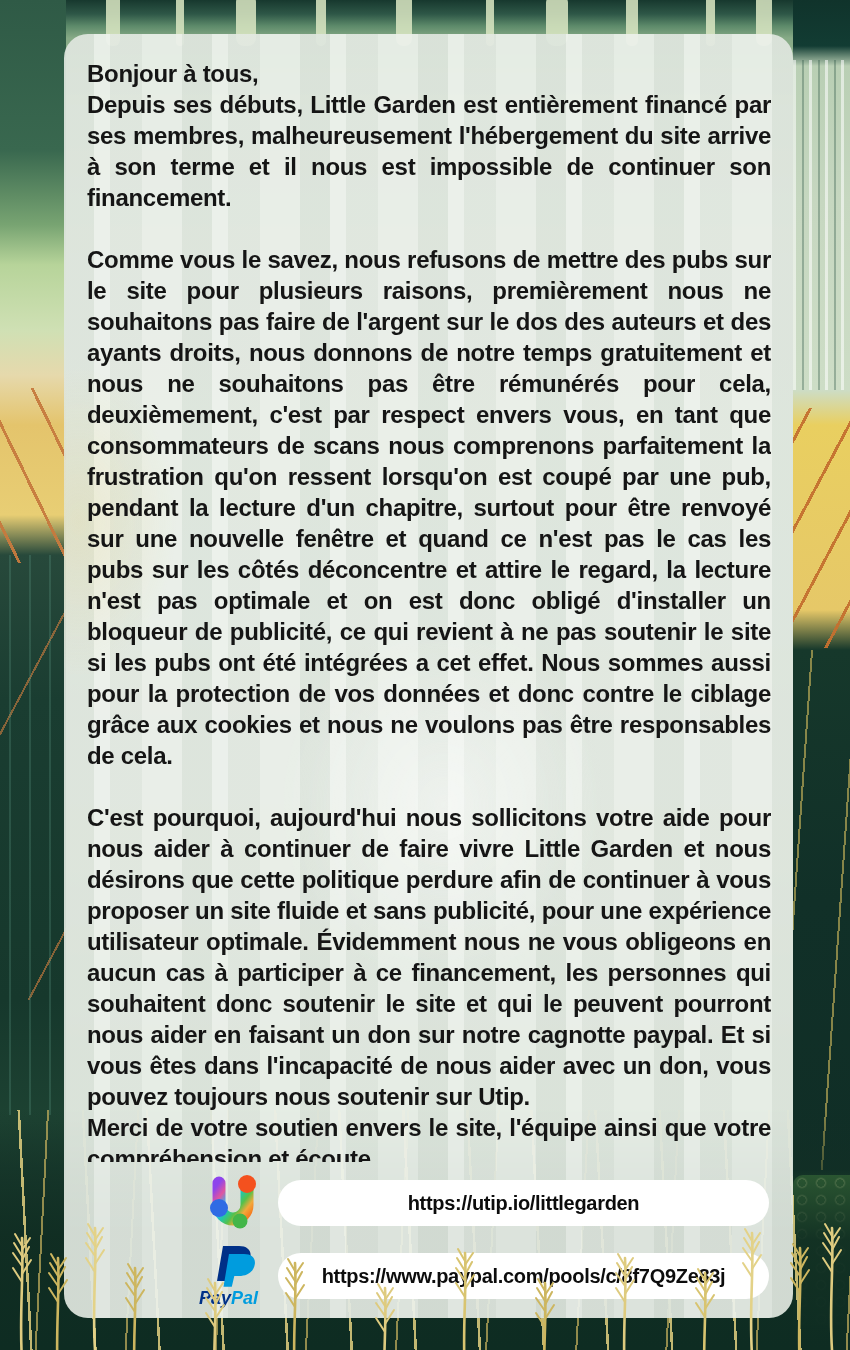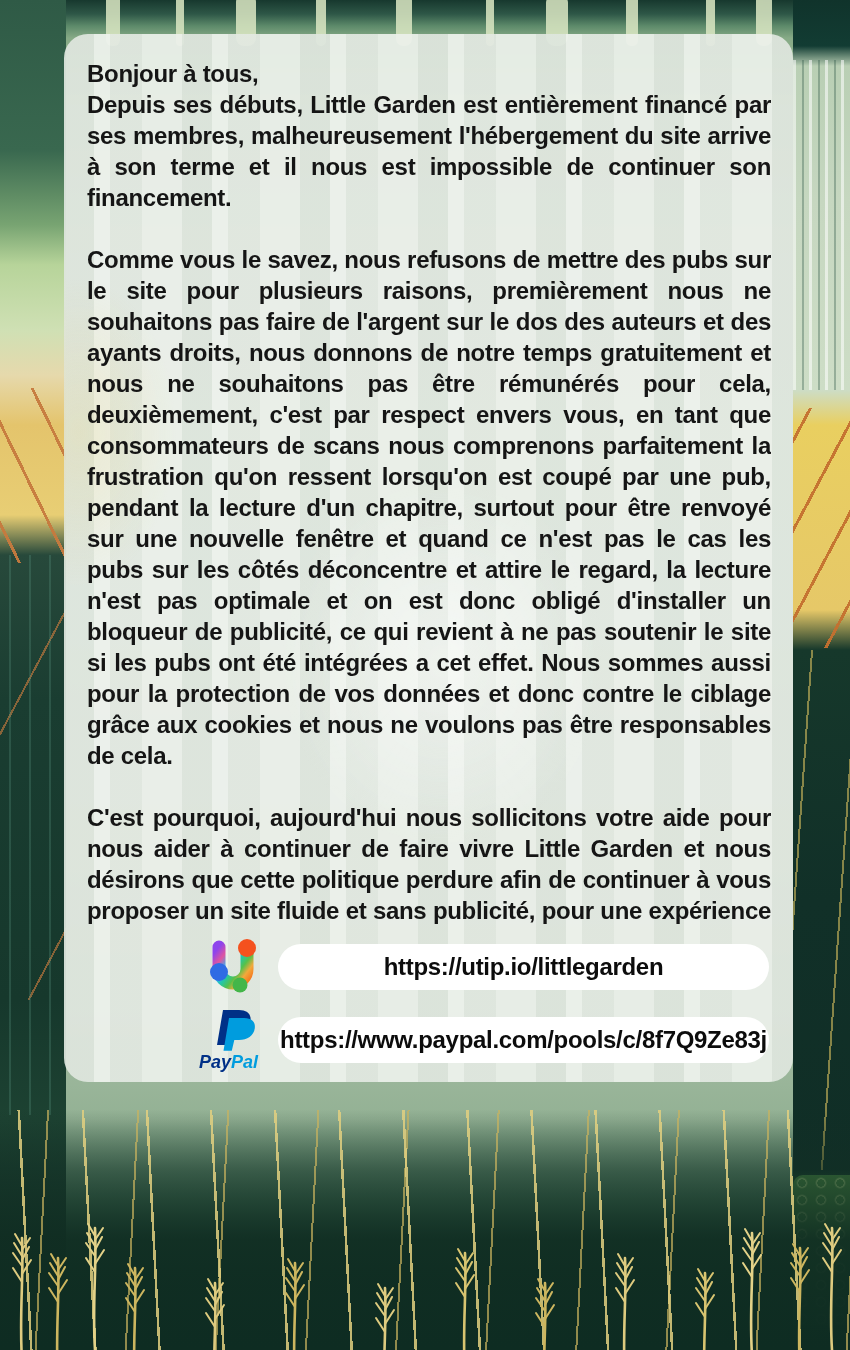--- a/index.html
+++ b/index.html
@@ -89,21 +89,21 @@
       repeating-linear-gradient(93deg,
         transparent 0 47px, rgba(201,179,94,.7) 47px 49px, transparent 49px 90px),
       linear-gradient(180deg,
         rgba(18,47,37,0) 0px, rgba(18,47,37,.55) 60px,
         rgba(16,45,34,.95) 130px, #0e2c22 240px);
   }
   .wheat-front { left:0; bottom:0; width:850px; height:130px; z-index:3; pointer-events:none; }
 
   
   .panel {
-    left:64px; top:34px; width:729px; height:1048px; z-index:2;
+    left:64px; top:34px; width:729px; height:1284px; z-index:2;
     background:rgba(235,240,233,.93);
     border-radius:24px;
   }
   .panel::before {
     content:""; position:absolute; inset:0; border-radius:inherit; pointer-events:none;
     background-image:
       radial-gradient(230px 260px at 52% 60%, rgba(255,255,255,.5), rgba(255,255,255,0) 70%),
       radial-gradient(140px 220px at 2% 38%, rgba(233,208,120,.22), rgba(233,208,120,0) 70%),
       repeating-linear-gradient(90deg,
         rgba(148,168,150,.13) 0 30px, rgba(255,255,255,.16) 30px 46px,
@@ -120,21 +120,21 @@
   
   .links {
     position:absolute; left:138px; right:24px; bottom:10px; z-index:3;
     display:flex; flex-direction:column; gap:12px;
   }
   .link-row { display:flex; align-items:center; gap:14px; }
   .logo-box { width:62px; display:flex; flex-direction:column; align-items:center; justify-content:center; }
   .pill {
     flex:1; height:46px; background:#ffffff; border-radius:24px;
     display:flex; align-items:center; justify-content:center;
-    font-weight:700; font-size:24px; letter-spacing:-0.3px; color:#0c0c0c;
+    font-weight:700; font-size:20px; letter-spacing:-0.3px; color:#0c0c0c;
     cursor:pointer;
   }
 </style>
 </head>
 <body>
 
 <div class="canvas">
 
   <div class="layer bg-base"></div>
 

